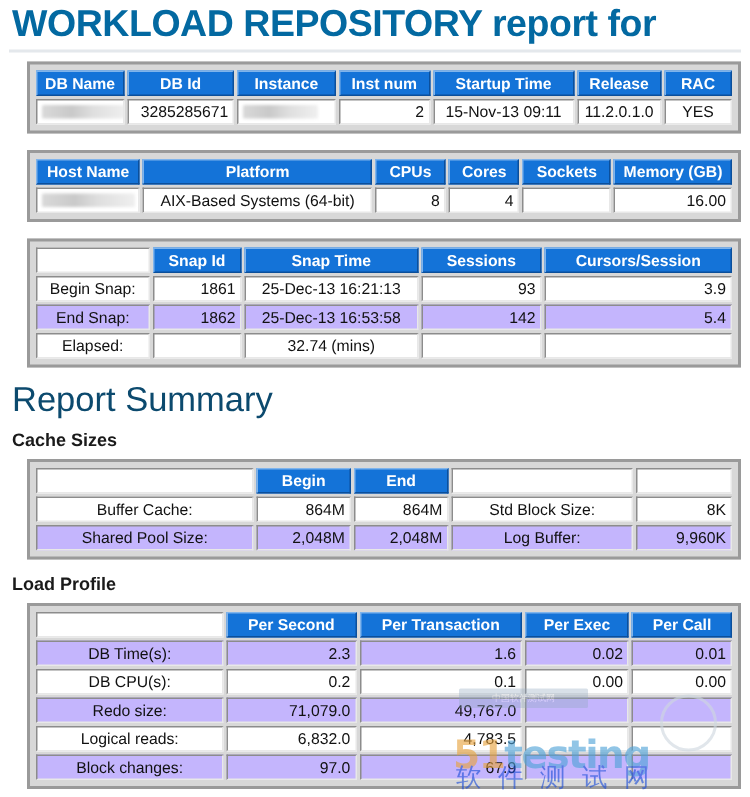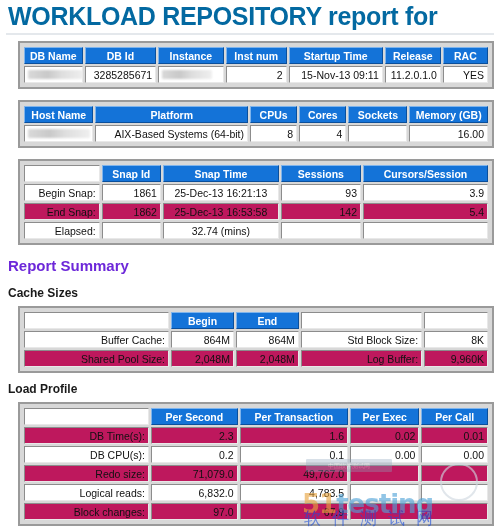--- a/index.html
+++ b/index.html
@@ -10,21 +10,21 @@
   }
   .page{position:relative;width:500px;height:531px;box-sizing:border-box;padding:0 4px;}
 
   
   .h1-title{
     font-size:25px;font-weight:bold;color:#0369a1;letter-spacing:-0.3px;
     margin:2px 0 0 4px;line-height:28px;white-space:nowrap;
   }
   .h1-rule{height:2px;background:#e4e8ec;margin:3px 2px 6px 2px;}
   .h2-title{
-    font-size:15px;font-weight:bold;color:#6d28d9;margin:10px 0 6px 4px;line-height:22px;
+    font-size:23px;font-weight:normal;color:#0c4a6e;margin:10px 0 6px 4px;line-height:22px;
   }
   .h3-title{
     font-size:12px;font-weight:bold;color:#1a1a1a;margin:9px 0 6px 4px;line-height:14px;
   }
 
   
   .awr-wrap{
     border:2px solid #9a9a9a;background:#d8d8d8;padding:2px;margin:0 2px 2px 14px;
     box-sizing:border-box;
   }
@@ -42,24 +42,24 @@
   table.awr th.blank{
     background:#ffffff;border-top:1px solid #8c8c8c;border-left:1px solid #8c8c8c;
     border-right:1px solid #e8e8e8;border-bottom:1px solid #e8e8e8;
   }
   table.awr td{
     background:#ffffff;padding:1px 3px;height:13px;line-height:12px;
     border-top:1px solid #8c8c8c;border-left:1px solid #8c8c8c;
     border-right:1px solid #e8e8e8;border-bottom:1px solid #e8e8e8;
     white-space:nowrap;overflow:hidden;
   }
-  table.awr tr.alt td{background:#be185d;}
+  table.awr tr.alt td{background:#c4b5fd;}
   td.num{text-align:right;}
   td.ctr{text-align:center;}
-  td.lft{text-align:right;}
+  td.lft{text-align:center;}
 
   
   .redact{
     display:block;height:9px;border-radius:1px;
     background:linear-gradient(90deg,#d9d9d9 0%,#c9c9c9 35%,#dedede 60%,#efefef 100%);
     filter:blur(1.1px);
   }
   .redact.w1{width:56px;}
   .redact.w2{width:50px;}
   .redact.w3{width:62px;}

